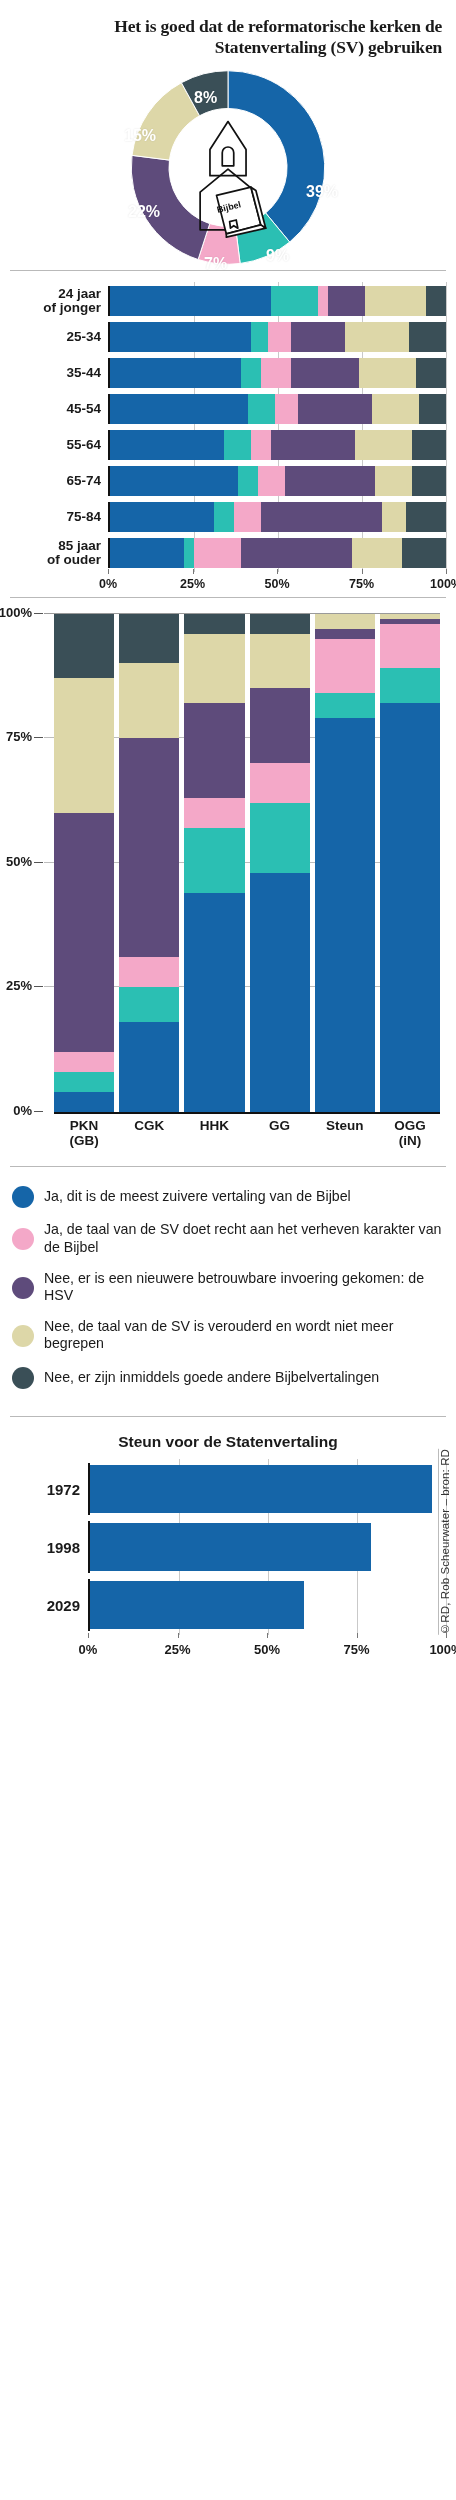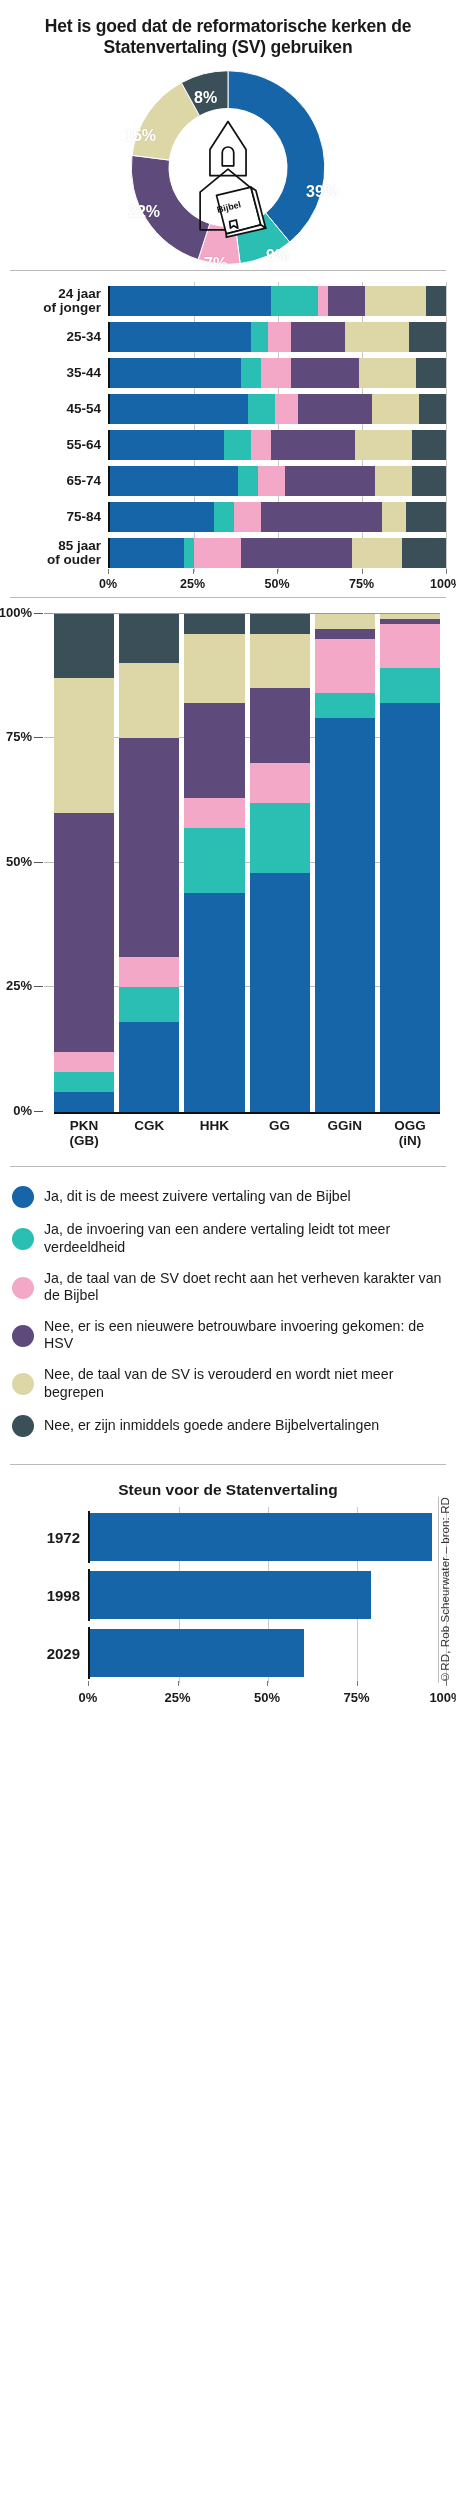--- a/index.html
+++ b/index.html
@@ -10,25 +10,26 @@
     font-family:"Liberation Sans", sans-serif;
     color:#1a1a1a;
     position:relative;
     overflow:hidden;
   }
   .page { width:456px; height:2500px; position:relative; }
 
   
   .headline {
     padding:16px 14px 0 14px;
-    text-align:center;
+    text-align:right;
     font-size:17.5px;
     font-weight:700;
     line-height:1.22;
     letter-spacing:-0.2px;
+    font-family:Liberation Serif, serif;
   }
 
   
   .rule { height:1px; background:#b9b9b9; margin:0 10px; }
 
   
   .donut-wrap { position:relative; height:205px; margin-top:6px; }
   .donut-svg { position:absolute; left:50%; transform:translateX(-50%); top:0; }
   .donut-lbl {
     position:absolute; color:#ffffff; font-size:16px; font-weight:700;
@@ -406,37 +407,33 @@
             <span style="height: 82%; background: rgb(21, 101, 168);"></span>
           </div>
         </div>
     </div>
     <div class="colxrow" id="col-xlabels">
         <div class="colx"><span>PKN</span><br>
          <span>(GB)</span></div>
         <div class="colx"><span>CGK</span></div>
         <div class="colx"><span>HHK</span></div>
         <div class="colx"><span>GG</span></div>
-        <div class="colx"><span>GGiN</span></div>
+        <div class="colx"><span>Steun</span></div>
         <div class="colx"><span>OGG</span><br>
          <span>(iN)</span></div>
       </div>
   </div>
 
   <div class="rule" style="margin-top:18px;"></div>
 
   <div class="legend">
     <div id="legend-items">
         <div class="legitem">
           <div class="dot" style="background: rgb(21, 101, 168);"></div>
           <div class="legtxt">Ja, dit is de meest zuivere vertaling van de Bijbel</div>
-        </div>
-        <div class="legitem">
-          <div class="dot" style="background: rgb(43, 191, 179);"></div>
-          <div class="legtxt">Ja, de invoering van een andere vertaling leidt tot meer verdeeldheid</div>
         </div>
         <div class="legitem">
           <div class="dot" style="background: rgb(244, 168, 200);"></div>
           <div class="legtxt">Ja, de taal van de SV doet recht aan het verheven karakter van de Bijbel</div>
         </div>
         <div class="legitem">
           <div class="dot" style="background: rgb(94, 75, 123);"></div>
           <div class="legtxt">Nee, er is een nieuwere betrouwbare invoering gekomen: de HSV</div>
         </div>
         <div class="legitem">

